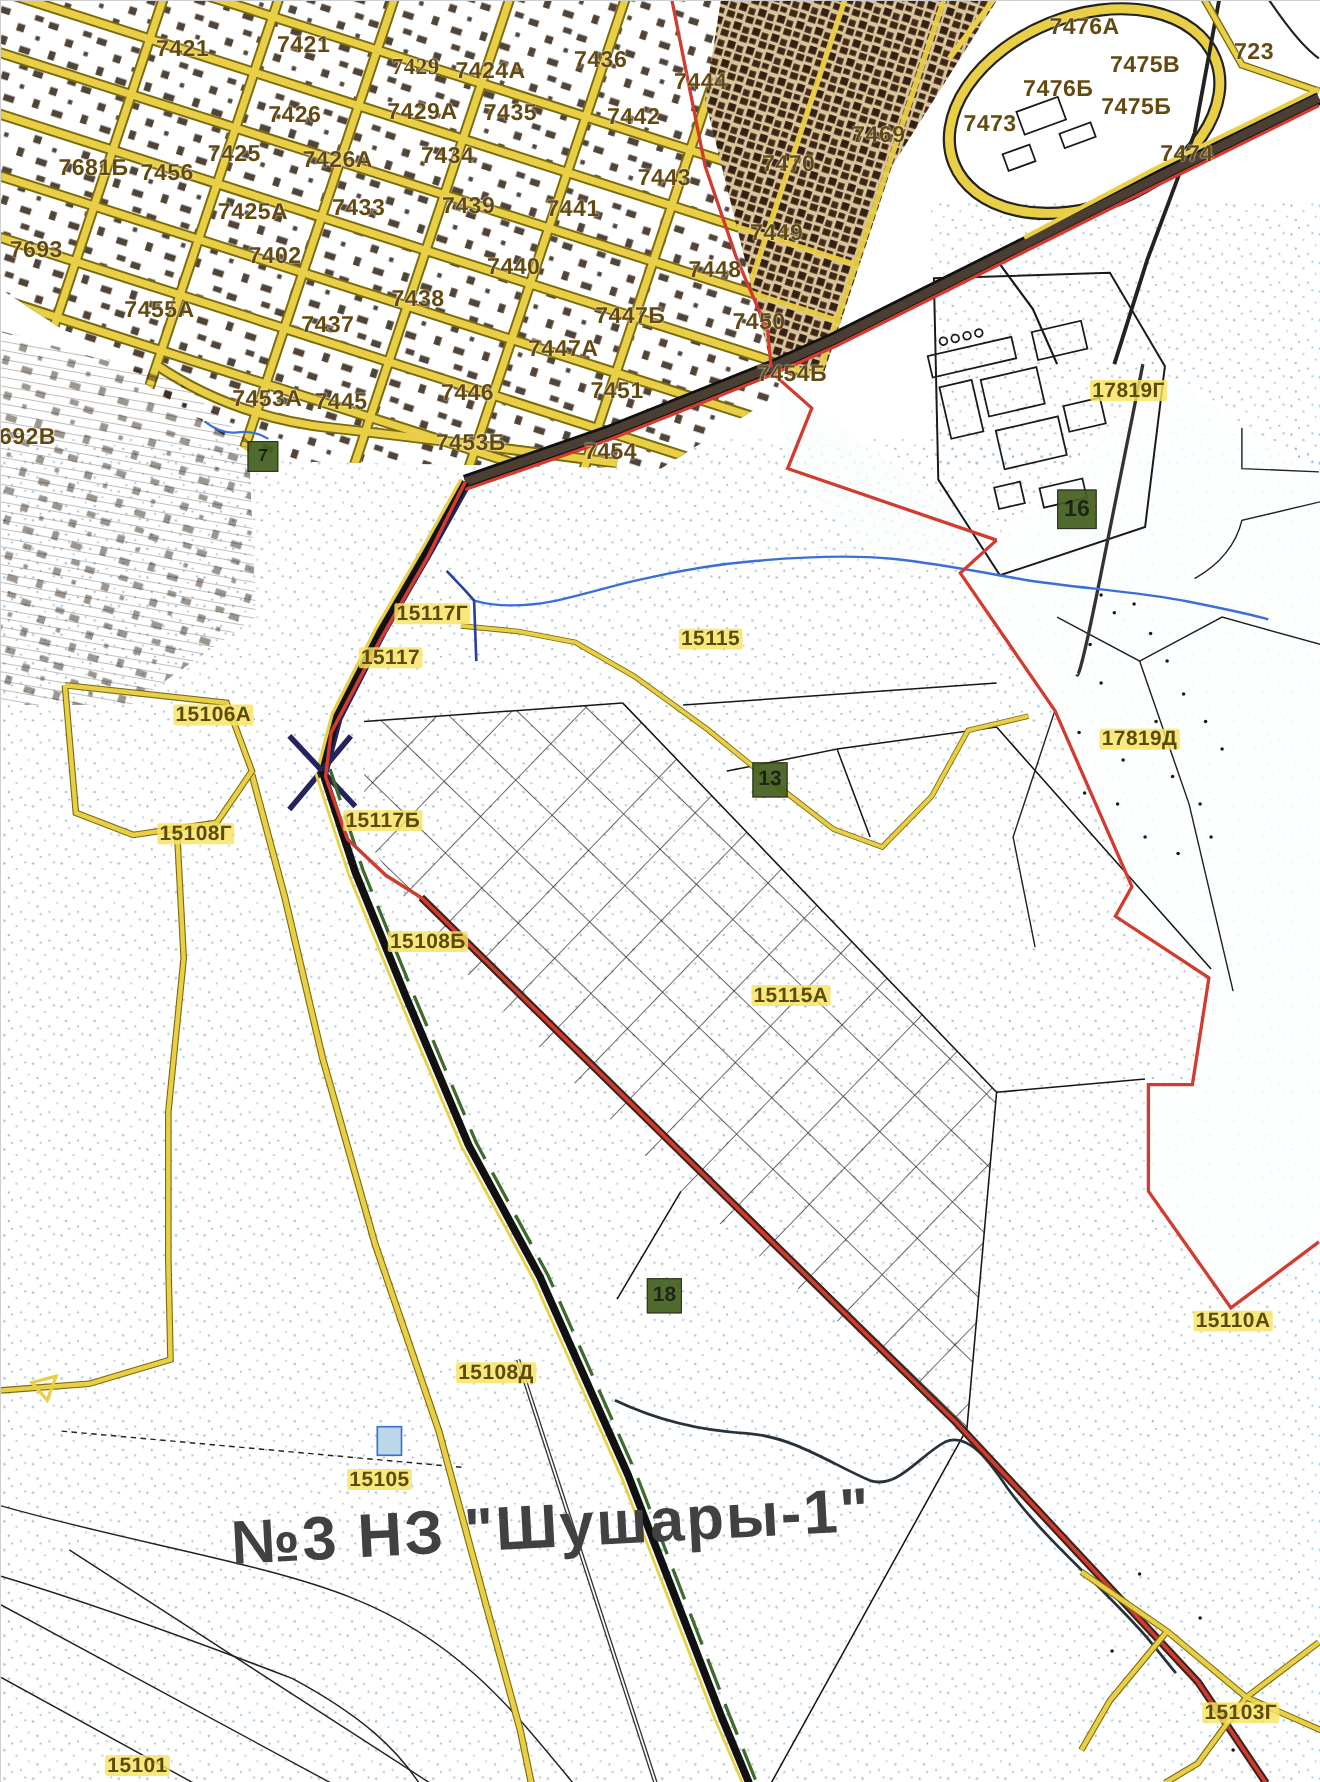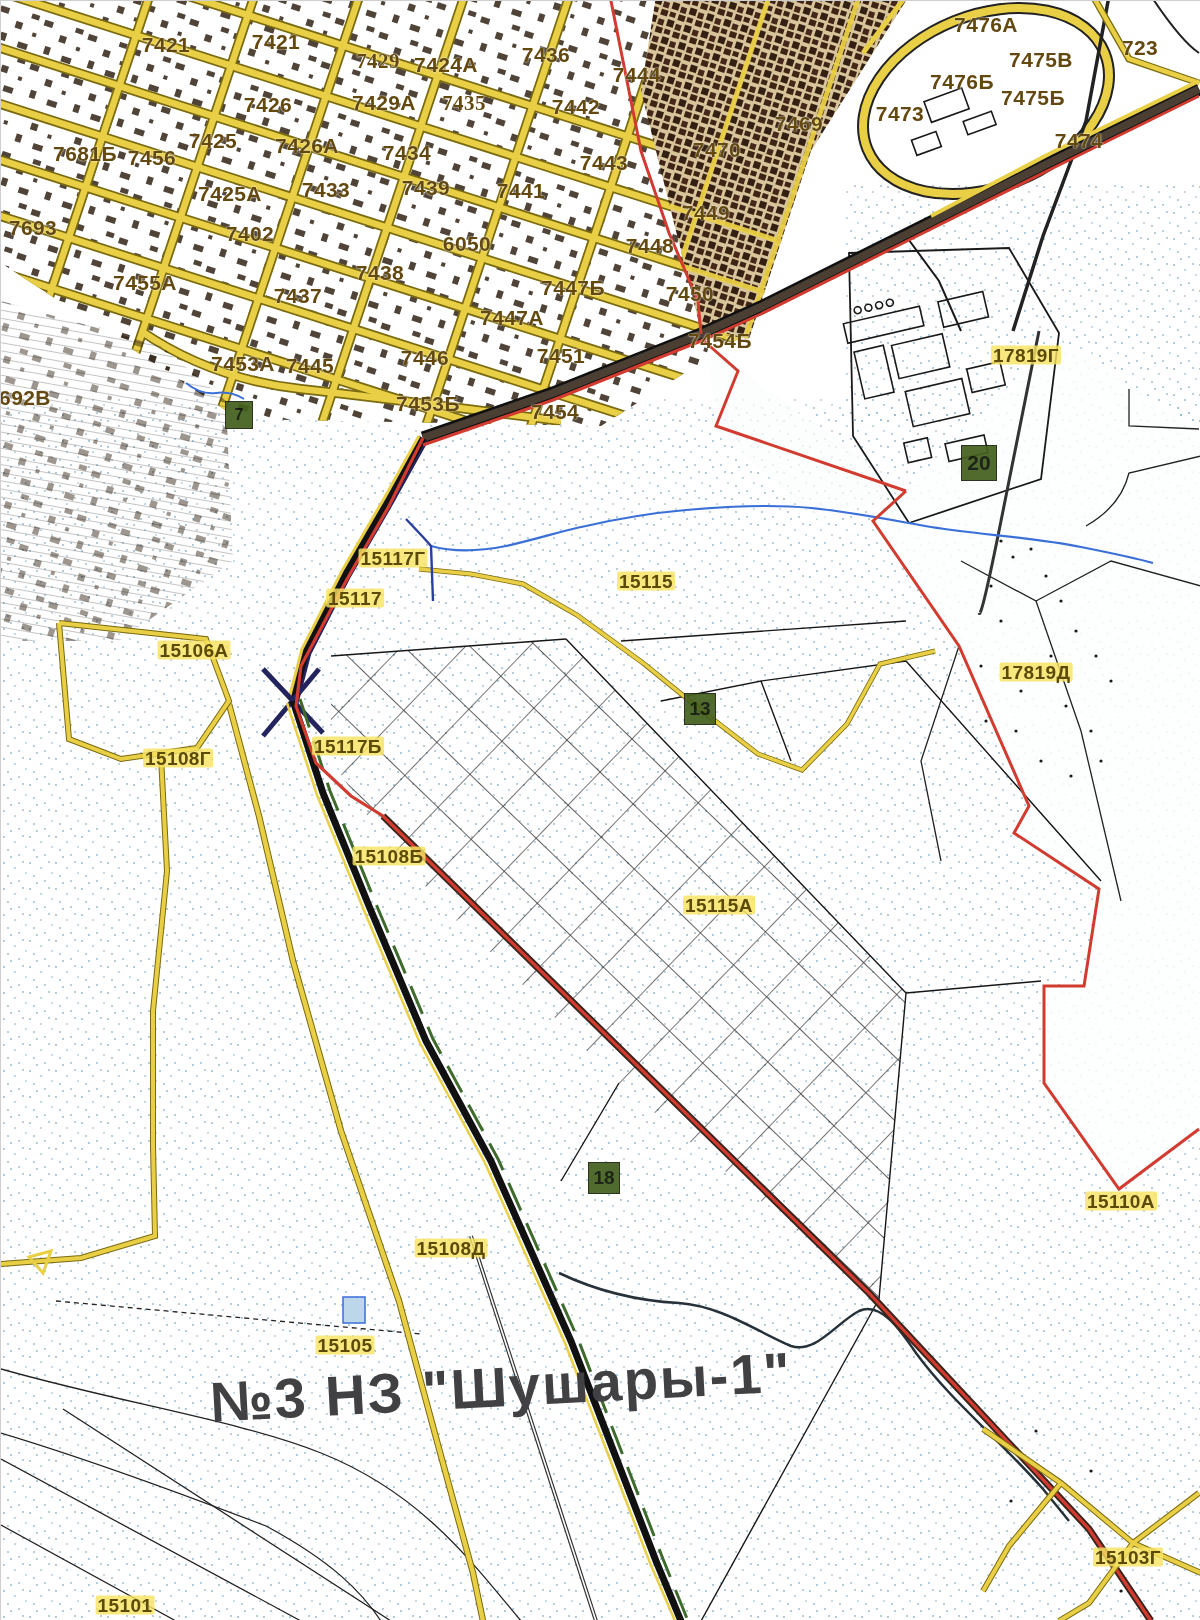--- a/index.html
+++ b/index.html
@@ -303,44 +303,44 @@
 
 <div id="labels">
       <span class="lbl parcel" style="left: 165px; top: 43px;">7421</span>
       <span class="lbl parcel" style="left: 275px; top: 40px;">7421</span>
       <span class="lbl parcel" style="left: 377px; top: 60px; font-family: Liberation Serif, serif;">7429</span>
       <span class="lbl parcel" style="left: 445px; top: 63px;">7424А</span>
       <span class="lbl parcel" style="left: 545px; top: 53px;">7436</span>
       <span class="lbl parcel" style="left: 636px; top: 73px;">7444</span>
       <span class="lbl parcel" style="left: 267px; top: 103px;">7426</span>
       <span class="lbl parcel" style="left: 383px; top: 101px;">7429А</span>
-      <span class="lbl parcel" style="left: 463px; top: 102px; font-family: Liberation Serif, serif;">7435</span>
+      <span class="lbl parcel" style="left: 463px; top: 102px;">7435</span>
       <span class="lbl parcel" style="left: 575px; top: 105px;">7442</span>
       <span class="lbl parcel" style="left: 212px; top: 139px;">7425</span>
       <span class="lbl parcel" style="left: 306px; top: 144px;">7426А</span>
-      <span class="lbl parcel" style="left: 406px; top: 141px; margin-top: 10px;">7434</span>
+      <span class="lbl parcel" style="left: 406px; top: 141px;">7434</span>
       <span class="lbl parcel" style="left: 603px; top: 161px;">7443</span>
       <span class="lbl parcel" style="left: 84px; top: 152px;">7681Б</span>
       <span class="lbl parcel" style="left: 151px; top: 156px;">7456</span>
       <span class="lbl parcel" style="left: 229px; top: 192px;">7425А</span>
       <span class="lbl parcel" style="left: 325px; top: 188px;">7433</span>
       <span class="lbl parcel" style="left: 425px; top: 186px;">7439</span>
       <span class="lbl parcel" style="left: 520px; top: 189px;">7441</span>
       <span class="lbl parcel" style="left: 716px; top: 148px;">7470</span>
       <span class="lbl parcel" style="left: 798px; top: 122px;">7469</span>
       <span class="lbl parcel" style="left: 899px; top: 112px;">7473</span>
       <span class="lbl parcel" style="left: 985px; top: 23px;">7476А</span>
       <span class="lbl parcel" style="left: 1040px; top: 58px;">7475В</span>
       <span class="lbl parcel" style="left: 961px; top: 80px;">7476Б</span>
       <span class="lbl parcel" style="left: 1032px; top: 96px;">7475Б</span>
       <span class="lbl parcel" style="left: 1038px; top: 139px; margin-left: 40px;">7474</span>
       <span class="lbl parcel" style="left: 1139px; top: 46px;">723</span>
       <span class="lbl parcel" style="left: 32px; top: 226px;">7693</span>
       <span class="lbl parcel" style="left: 249px; top: 232px;">7402</span>
-      <span class="lbl parcel" style="left: 466px; top: 242px;">6050</span>
+      <span class="lbl parcel" style="left: 466px; top: 242px;">7440</span>
       <span class="lbl parcel" style="left: 379px; top: 271px;">7438</span>
       <span class="lbl parcel" style="left: 297px; top: 294px;">7437</span>
       <span class="lbl parcel" style="left: 144px; top: 281px;">7455А</span>
       <span class="lbl parcel" style="left: 572px; top: 286px;">7447Б</span>
       <span class="lbl parcel" style="left: 511px; top: 316px;">7447А</span>
       <span class="lbl parcel" style="left: 649px; top: 244px;">7448</span>
       <span class="lbl parcel" style="left: 705px; top: 211px;">7449</span>
       <span class="lbl parcel" style="left: 689px; top: 292px;">7450</span>
       <span class="lbl parcel" style="left: 242px; top: 362px;">7453А</span>
       <span class="lbl parcel" style="left: 309px; top: 364px;">7445</span>
@@ -359,19 +359,19 @@
       <span class="lbl area" style="left: 177px; top: 757px;">15108Г</span>
       <span class="lbl area" style="left: 1035px; top: 671px;">17819Д</span>
       <span class="lbl area" style="left: 388px; top: 855px;">15108Б</span>
       <span class="lbl area" style="left: 718px; top: 904px;">15115А</span>
       <span class="lbl area" style="left: 1120px; top: 1200px;">15110А</span>
       <span class="lbl area" style="left: 450px; top: 1247px;">15108Д</span>
       <span class="lbl area" style="left: 344px; top: 1344px;">15105</span>
       <span class="lbl area" style="left: 124px; top: 1604px;">15101</span>
       <span class="lbl area" style="left: 1127px; top: 1556px;">15103Г</span>
       <div class="marker" style="left: 238px; top: 414px; width: 26px; height: 26px; font-size: 16px;">7</div>
-      <div class="marker" style="left: 978px; top: 462px; width: 34px; height: 34px; font-size: 21px;">20</div>
+      <div class="marker" style="left: 978px; top: 462px; width: 34px; height: 34px; font-size: 21px;">16</div>
       <div class="marker" style="left: 699px; top: 708px; width: 30px; height: 30px; font-size: 19px;">13</div>
       <div class="marker" style="left: 603px; top: 1177px; width: 30px; height: 30px; font-size: 19px;">18</div>
     </div>
 <div id="title" style="left: 500px; top: 1386px; font-size: 56px; transform: translate(-50%, -50%) rotate(-3deg);">№3  НЗ "Шушары-1"</div>
 
 </div>
 
 </body></html>

